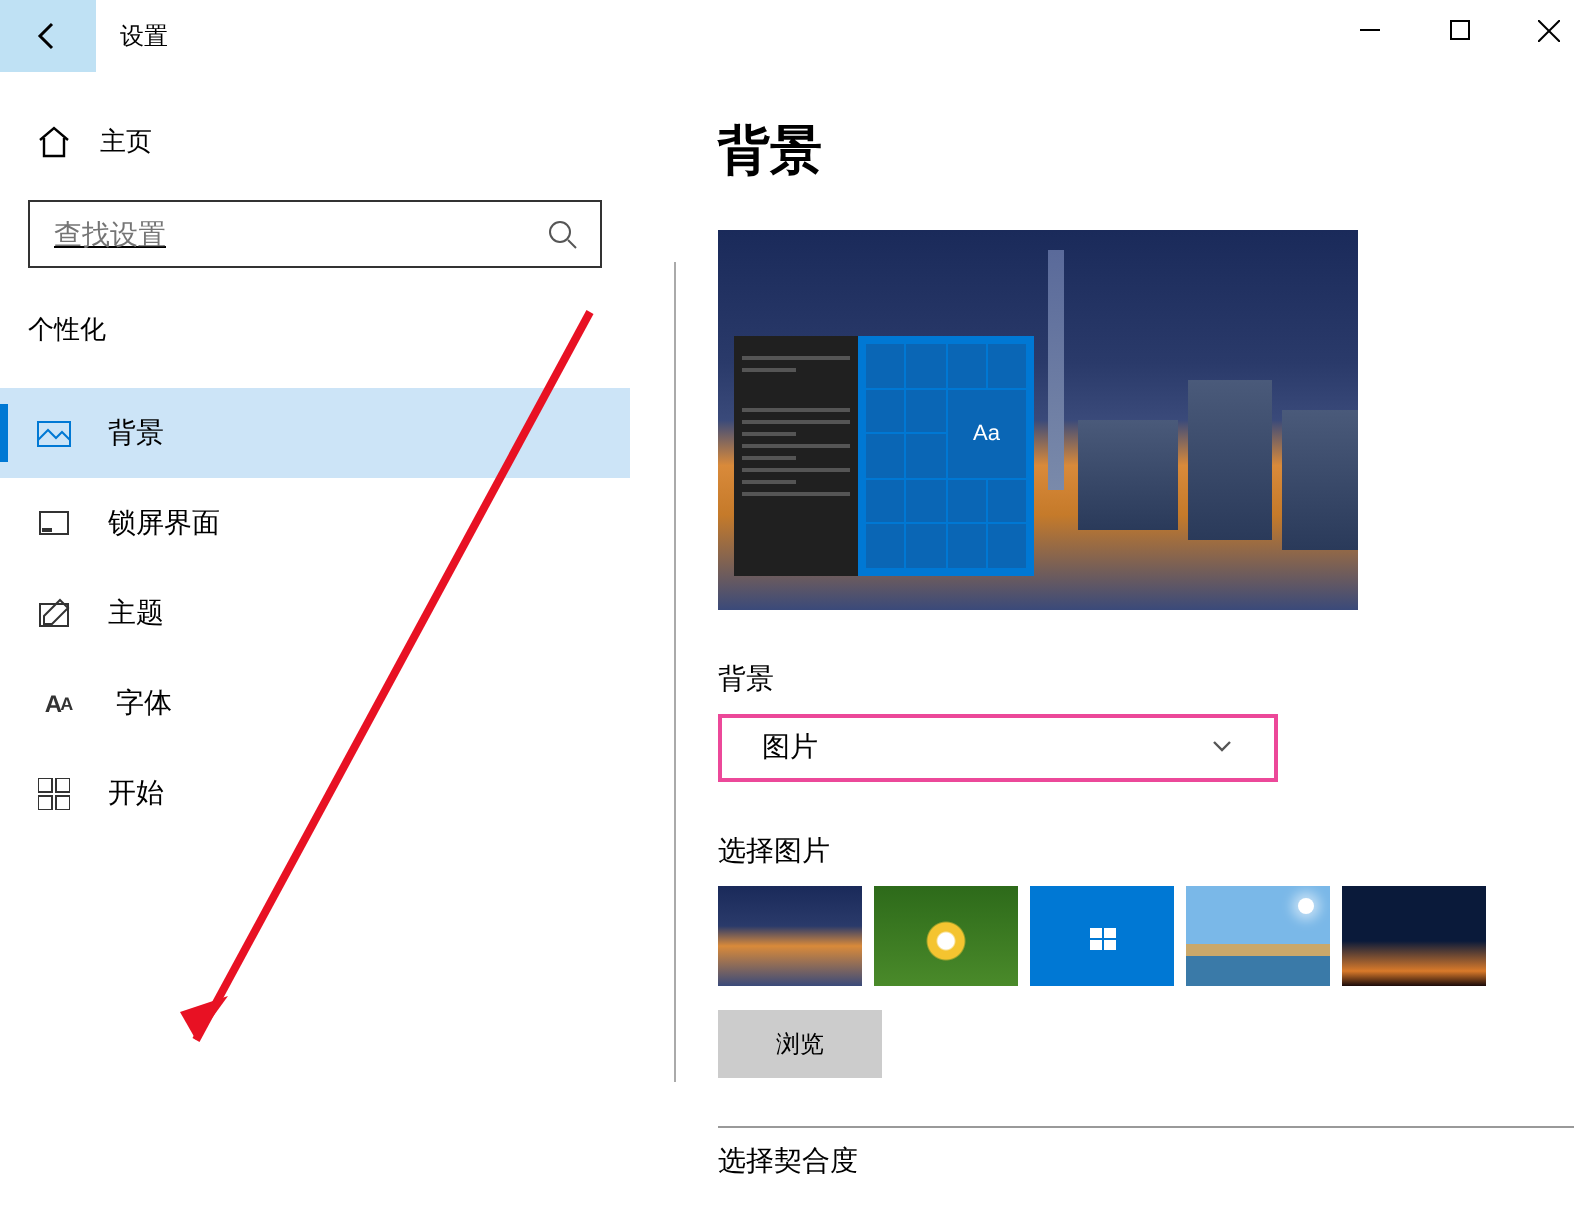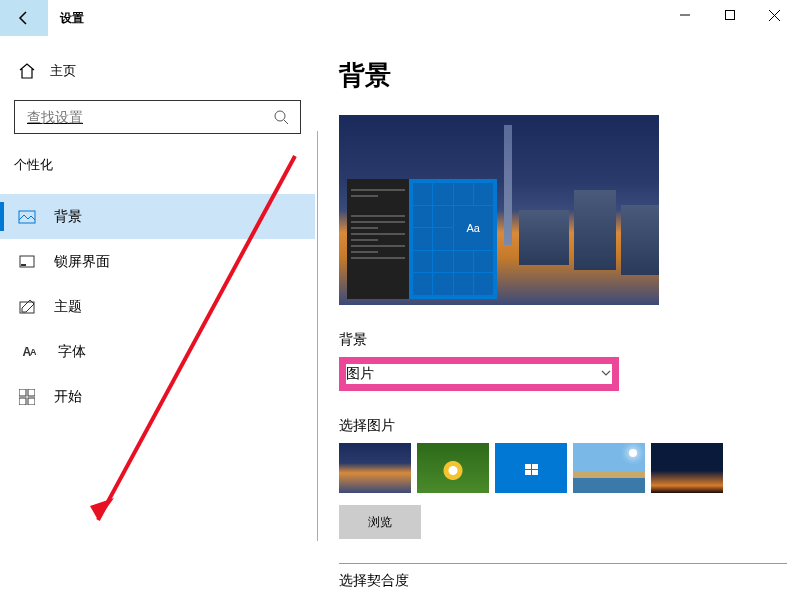--- a/index.html
+++ b/index.html
@@ -20,35 +20,35 @@
   }
   .back-btn {
     width: 48px; height: 36px;
     background: #bfe1f4;
     display: flex; align-items: center; justify-content: center;
     cursor: pointer;
   }
   .title {
     padding-left: 12px;
     font-size: 12px;
-    font-weight: bold;
   }
   .win-controls {
     position: absolute; right: 0; top: 0;
     display: flex;
   }
   .win-btn {
     width: 45px; height: 30px;
     display: flex; align-items: center; justify-content: center;
     cursor: pointer;
   }
   .container {
     display: flex;
     height: calc(100% - 36px);
     position: relative;
+    gap: 20px;
   }
   .sidebar {
     width: 315px;
     padding: 20px 14px 0 14px;
   }
   .home-row {
     display: flex; align-items: center;
     gap: 14px;
     padding: 6px 4px;
     cursor: pointer;
@@ -123,21 +123,21 @@
   }
   .preview-tower {
     position: absolute; left: 165px; top: 10px;
     width: 8px; height: 120px;
     background: linear-gradient(to bottom, #5a6a9a 0%, #7a8aaa 100%);
   }
   .preview-city1 { position:absolute; left:180px; top:95px; width:50px; height:55px; background:linear-gradient(#4a5a7a,#2a3a5a); }
   .preview-city2 { position:absolute; left:235px; top:75px; width:42px; height:80px; background:linear-gradient(#4a5a7a,#2a3a5a); }
   .preview-city3 { position:absolute; left:282px; top:90px; width:38px; height:70px; background:linear-gradient(#4a5a7a,#2a3a5a); }
   .preview-taskbar-mock {
-    position: absolute; left: 8px; bottom: 6px;
+    position: absolute; left: 8px; bottom: 17px;
     width: 150px; height: 120px;
     background: #000;
     display: flex;
   }
   .mock-left {
     width: 62px; height: 100%;
     background: #202020;
     padding: 6px 4px;
   }
   .mock-line { height: 2px; margin: 4px 0; background: #555; }
@@ -156,23 +156,23 @@
     background: #0a66b5;
     display: flex; align-items: center; justify-content: center;
     color: #fff; font-size: 11px;
   }
   .field-label {
     font-size: 14px;
     margin: 26px 0 8px 0;
   }
   .dropdown {
     width: 280px; height: 34px;
-    border: 7px solid #ec4899;
+    border: 2px solid #ec4899;
     display: flex; align-items: center;
-    padding: 0 0;
+    padding: 0 20px;
     justify-content: space-between;
     cursor: pointer;
     font-size: 14px;
   }
   .thumb-row {
     display: flex; gap: 6px;
     margin-top: 4px;
   }
   .thumb {
     width: 72px; height: 50px;

